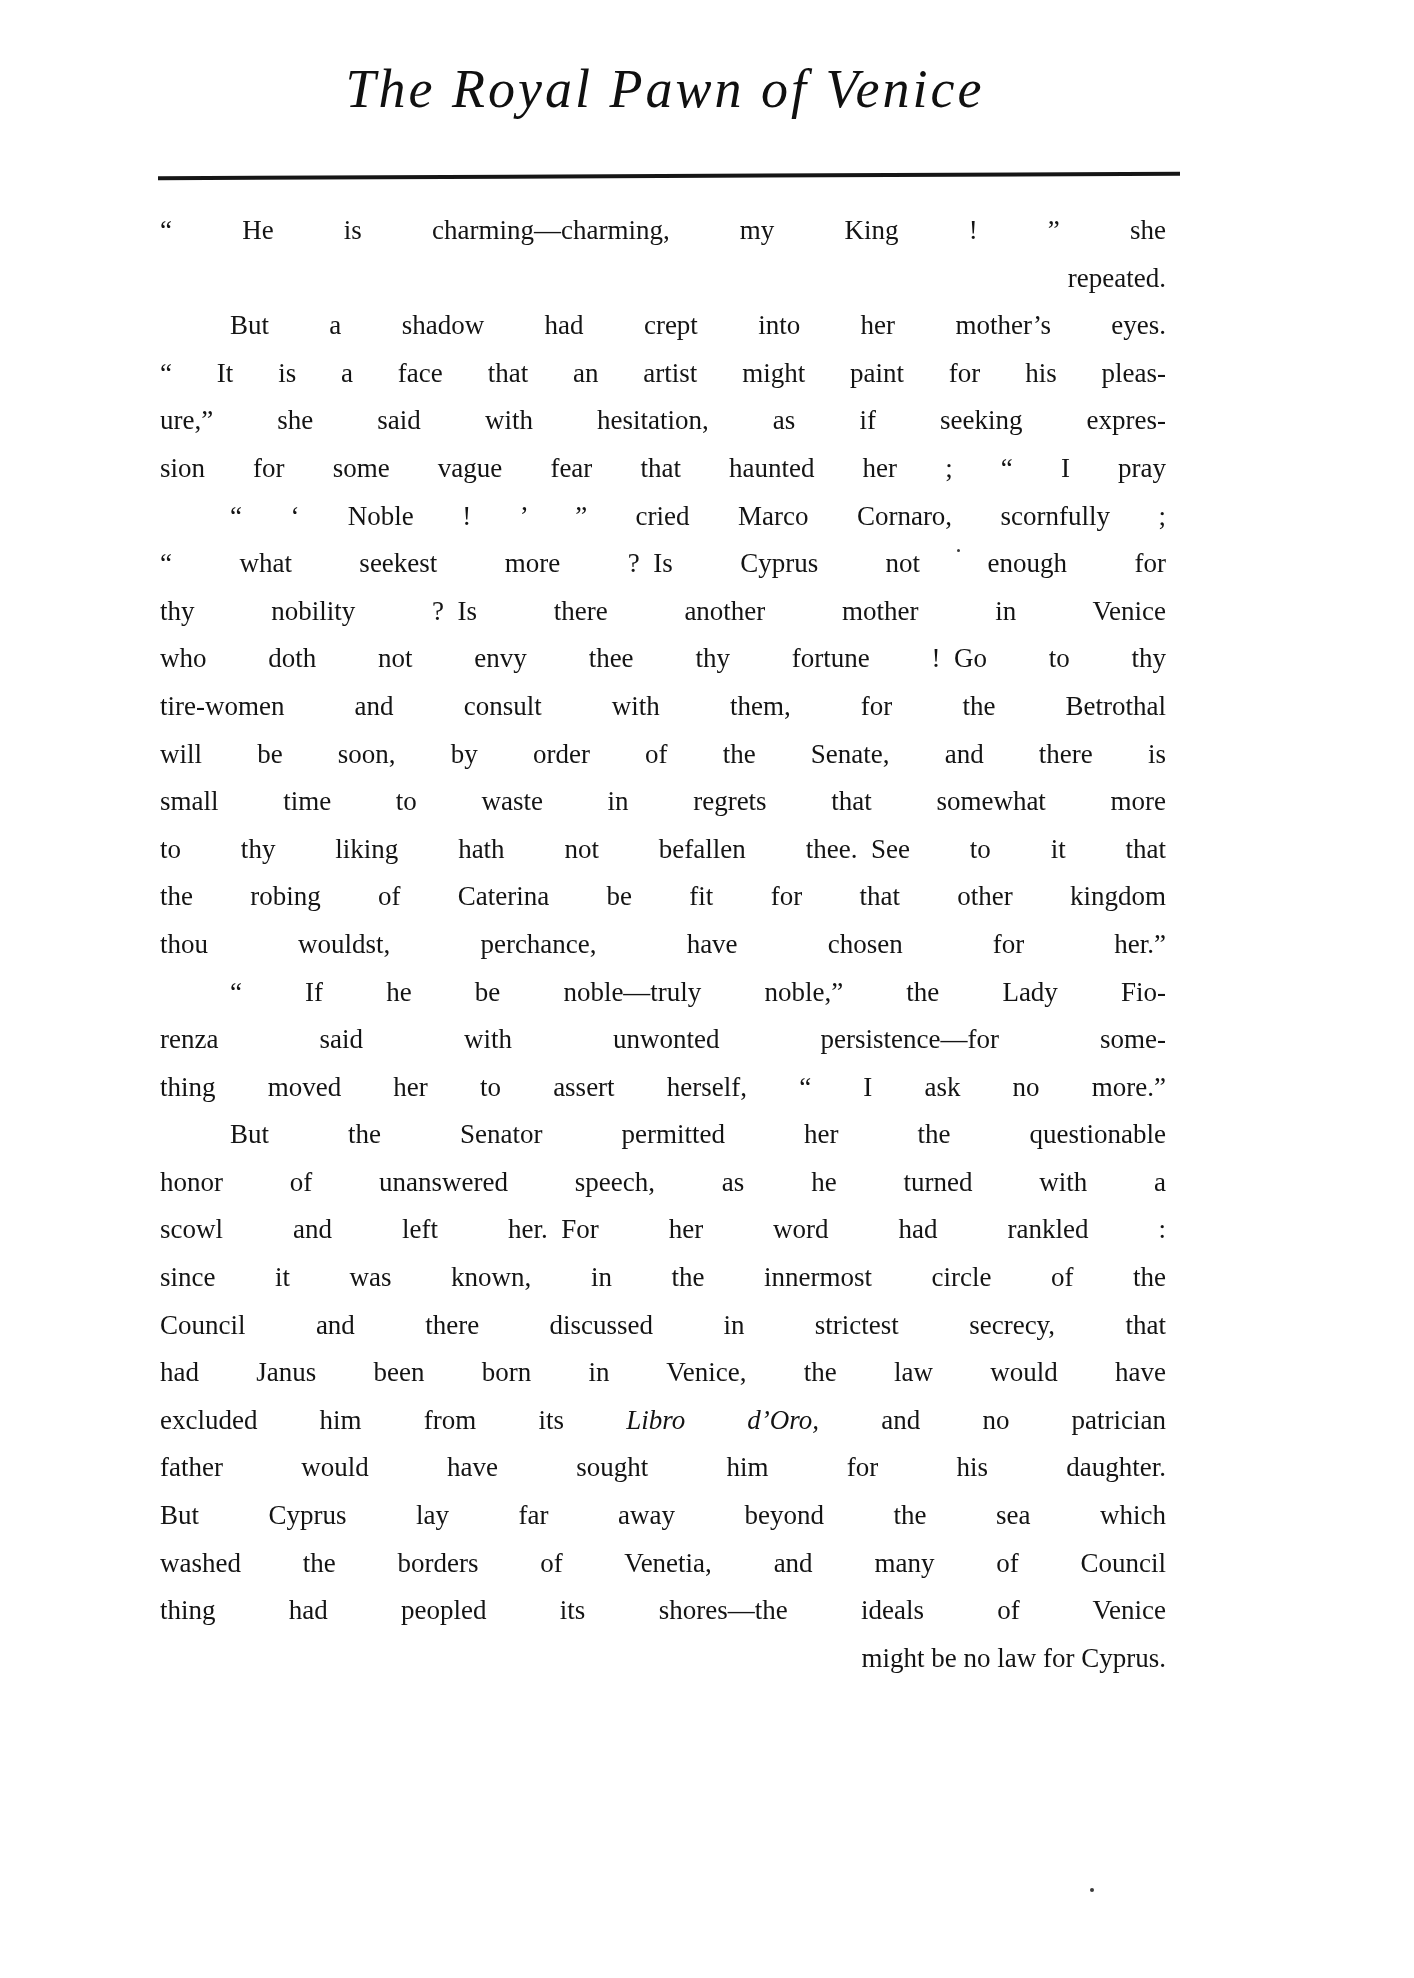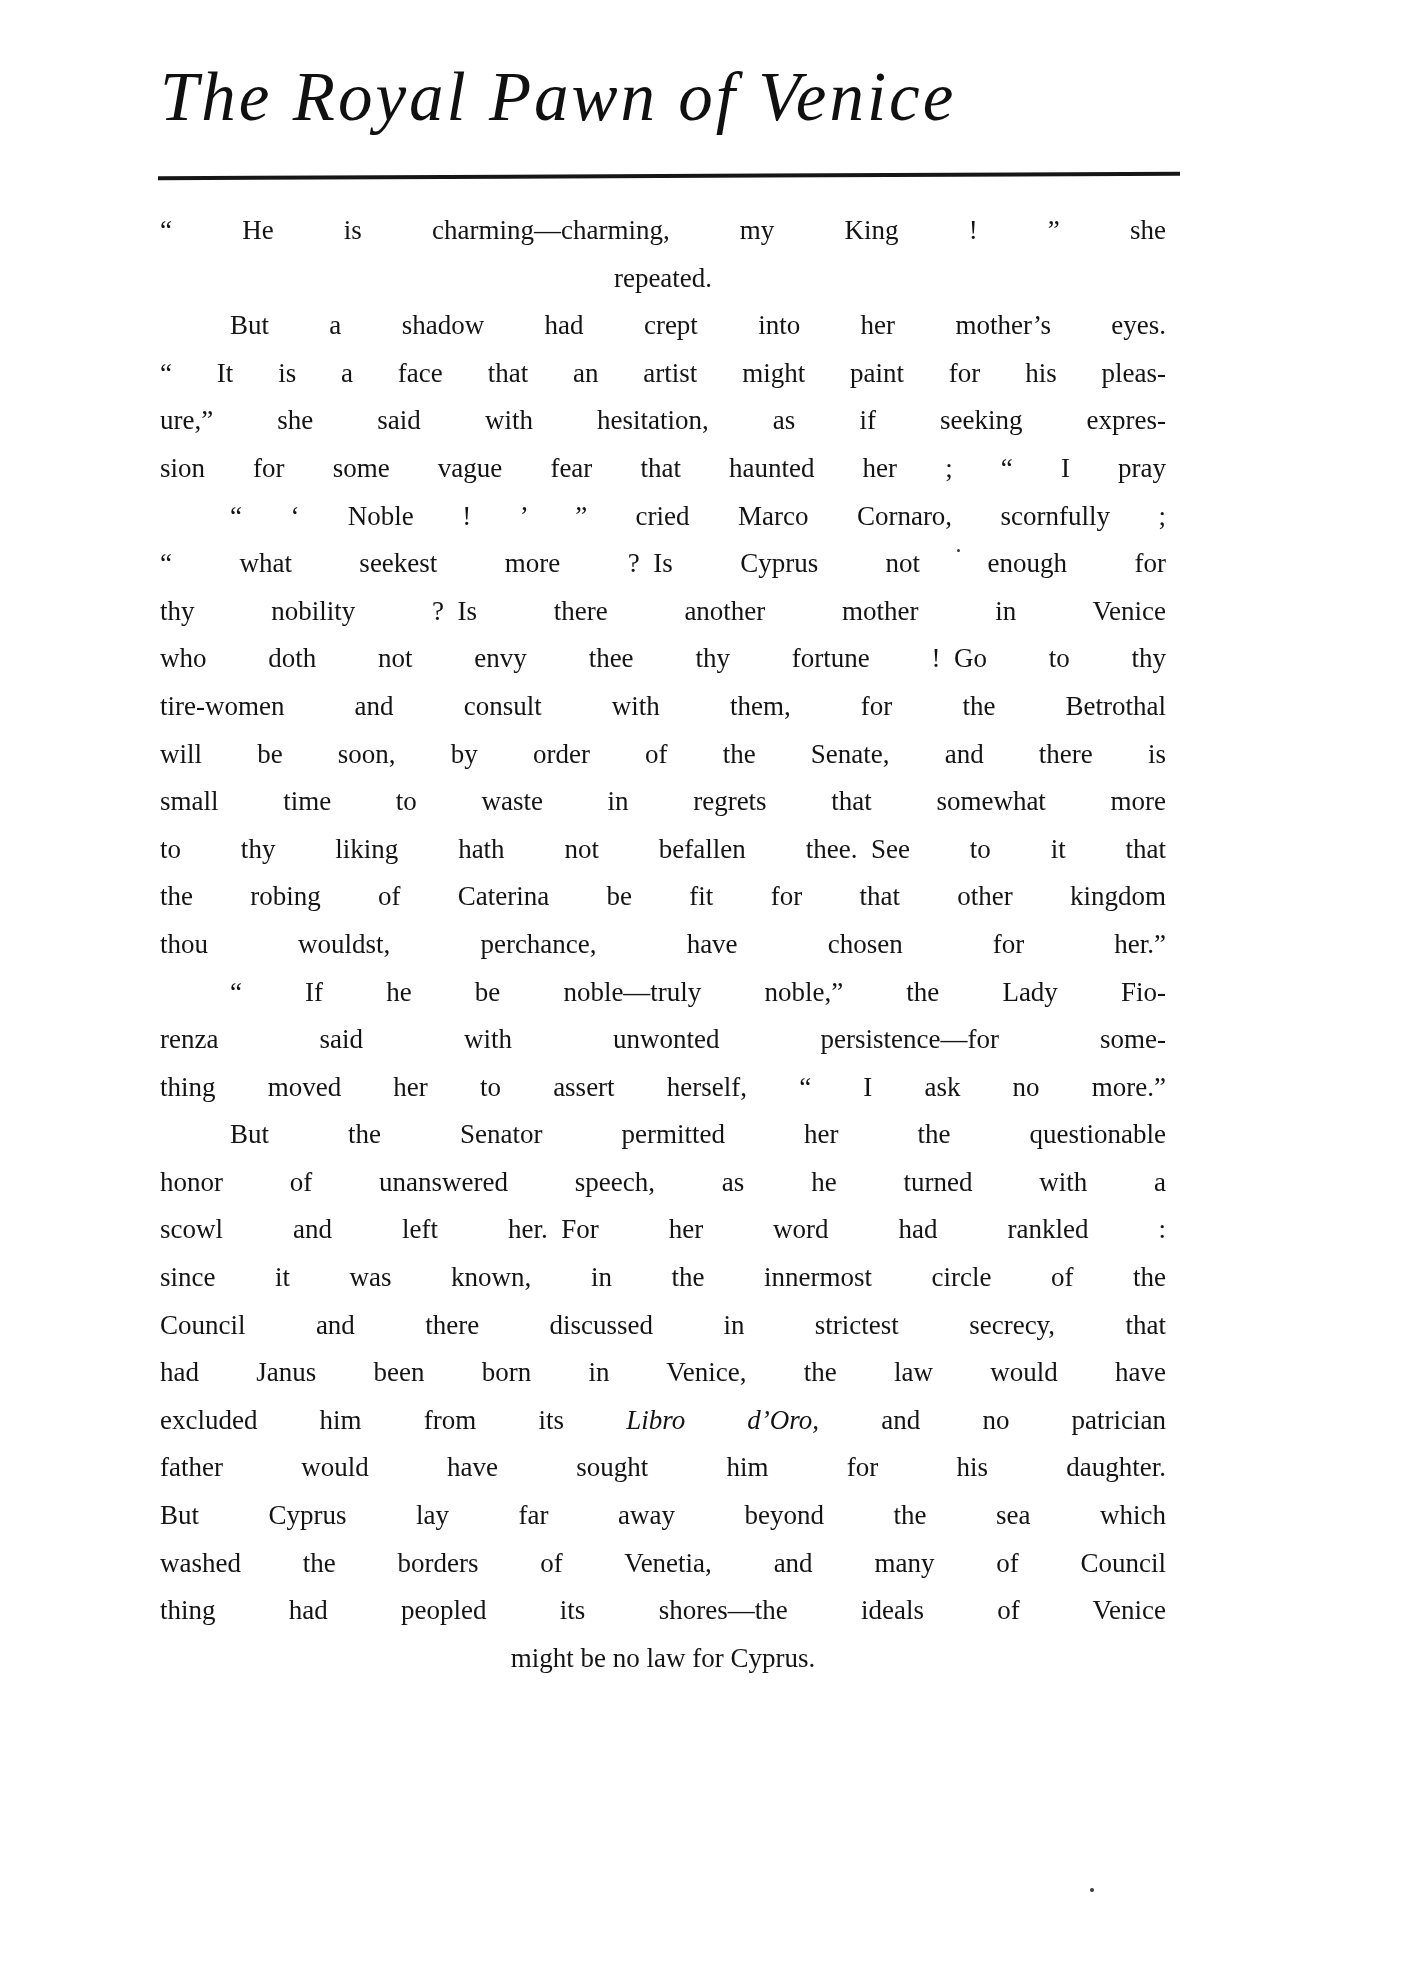--- a/index.html
+++ b/index.html
@@ -16,23 +16,24 @@
     color: #141414;
     font-family: "Liberation Serif", "DejaVu Serif", serif;
     overflow: hidden;
   }
   .title {
     position: absolute;
     top: 58px;
     left: 160px;
     width: 1010px;
     margin: 0;
+    text-align: center;
     font-style: italic;
     font-weight: normal;
-    font-size: 69px;
+    font-size: 54px;
     letter-spacing: 3px;
     white-space: nowrap;
     color: #101010;
   }
   .rule {
     position: absolute;
     top: 174px;
     left: 158px;
     width: 1022px;
     height: 4px;
@@ -42,21 +43,21 @@
   .body-text {
     position: absolute;
     top: 207px;
     left: 160px;
     width: 1006px;
     font-size: 27px;
     line-height: 47.6px;
     color: #141414;
   }
   .line {
-    text-align: center;
+    text-align: right;
   }
   .line.j {
     text-align: justify;
     text-align-last: justify;
     text-justify: inter-word;
   }
   .line.ind {
     text-indent: 70px;
   }
   .it {

